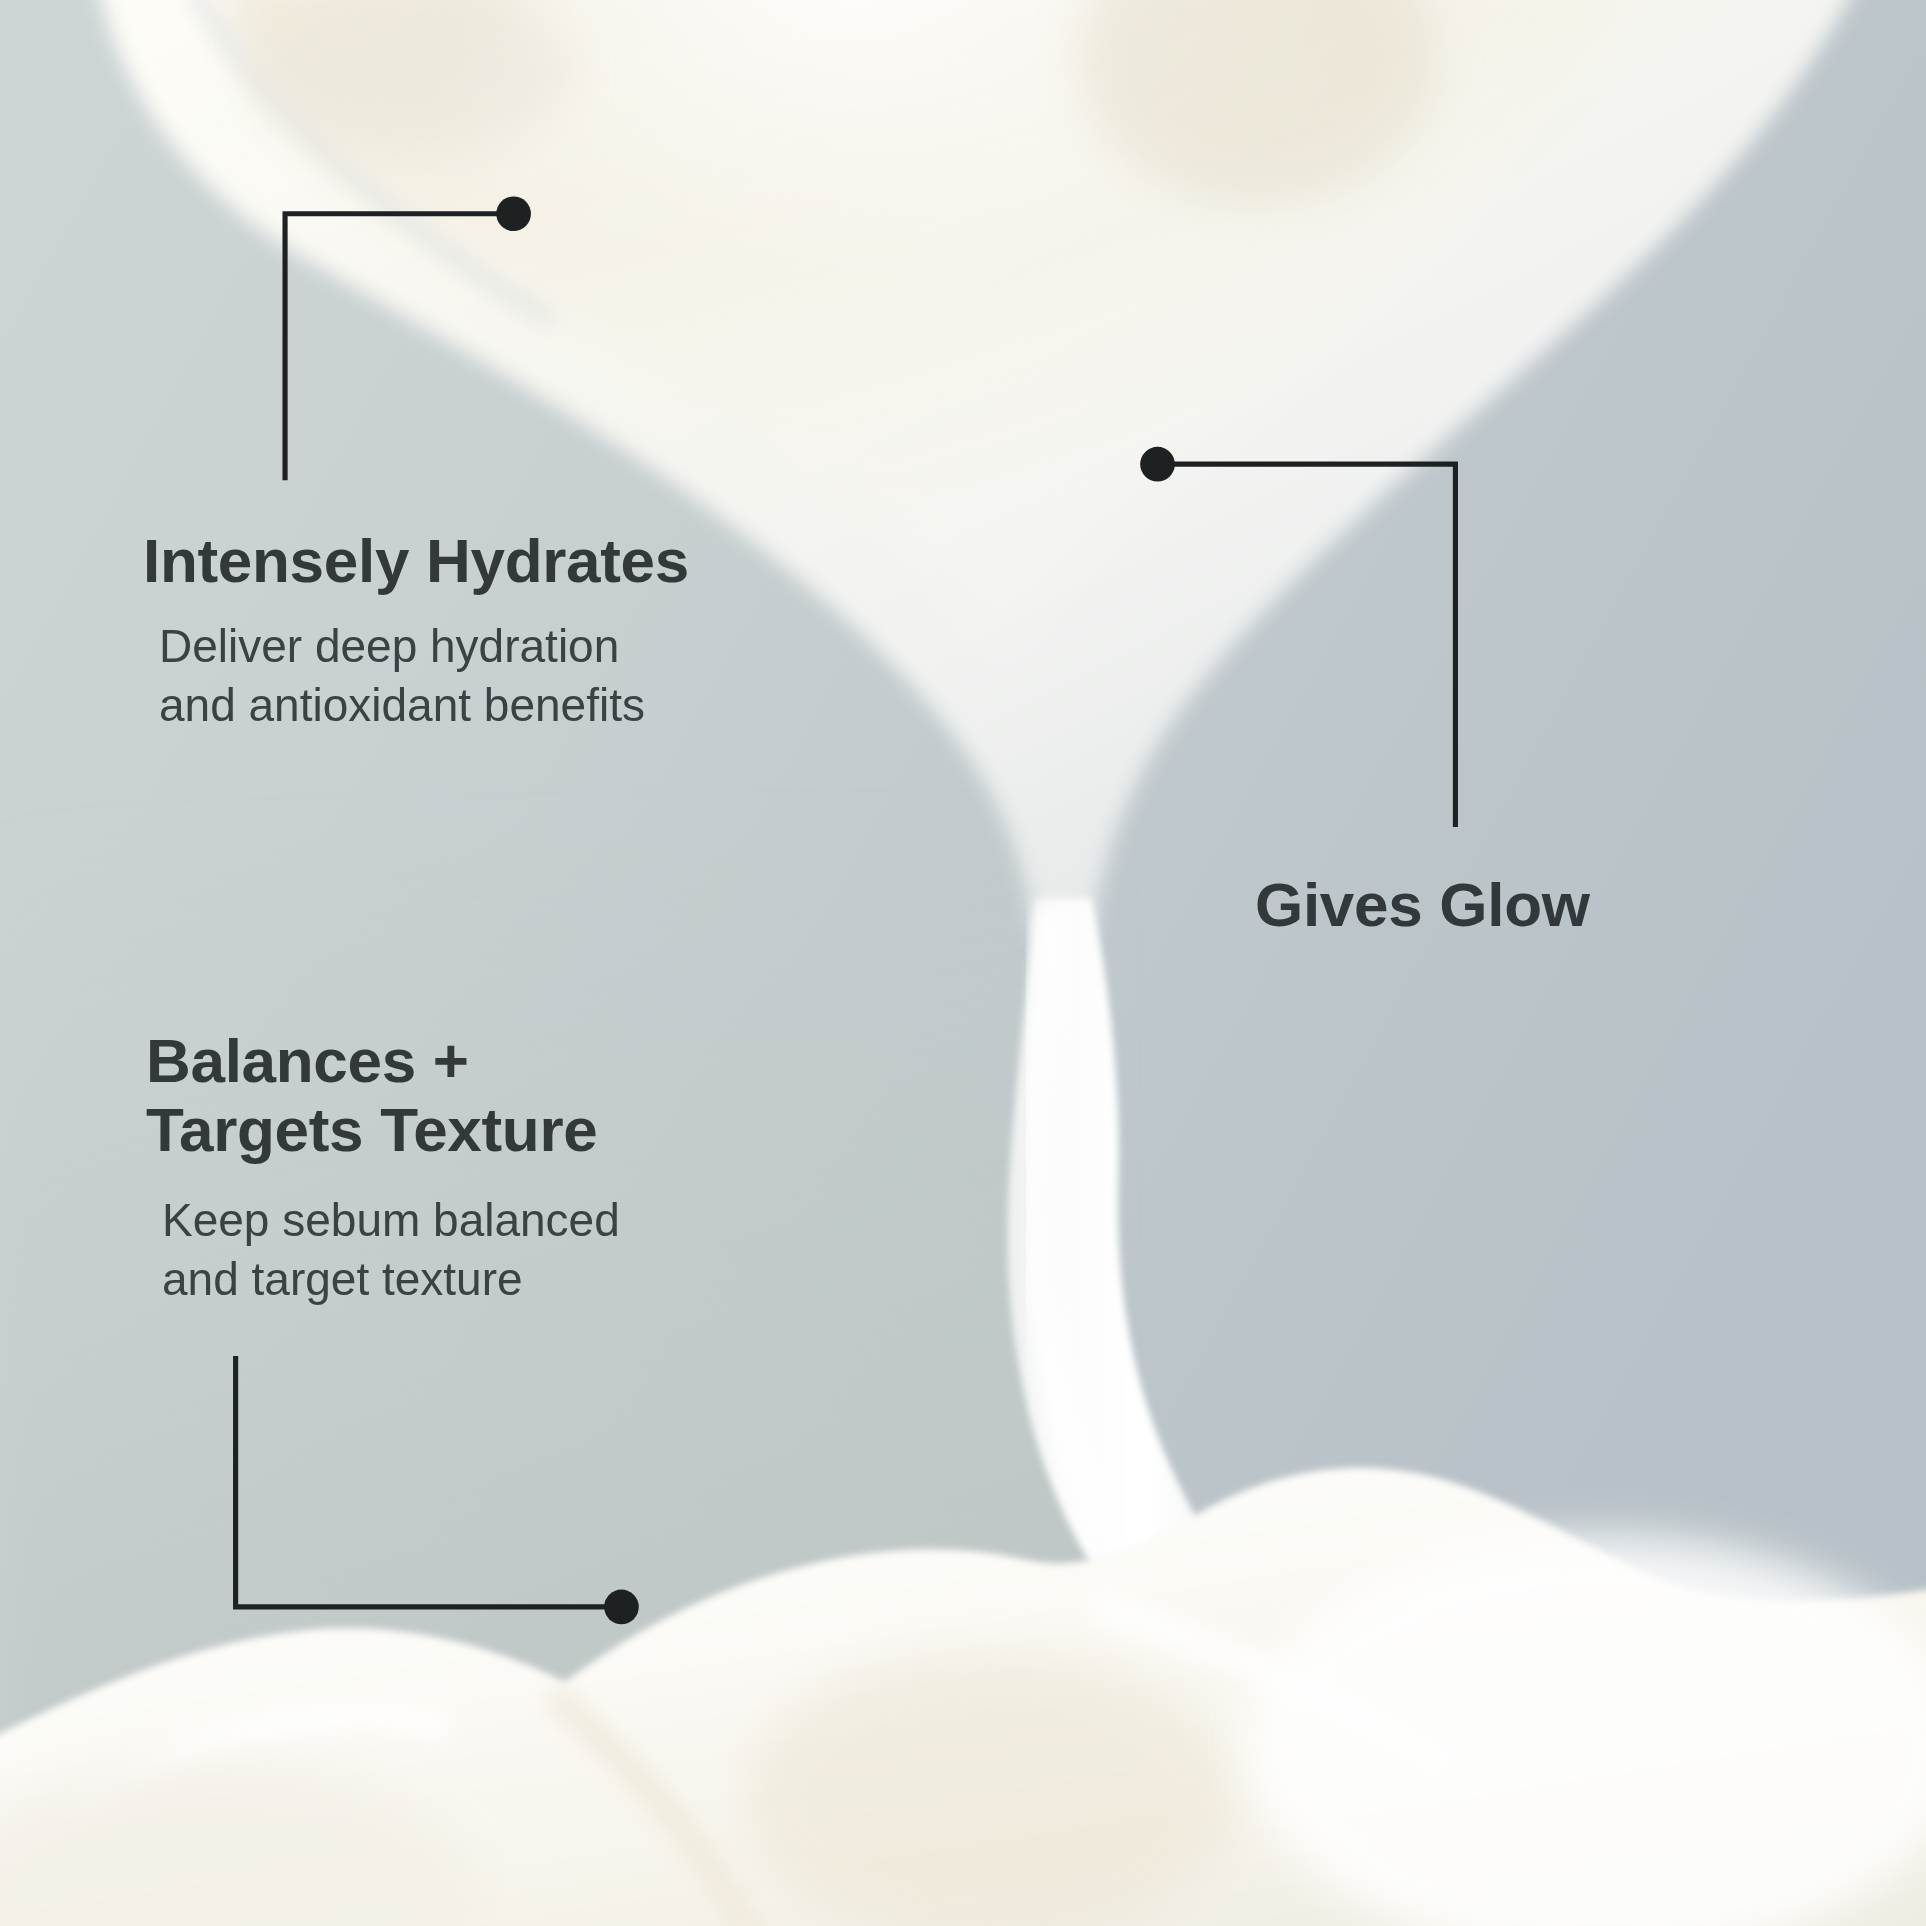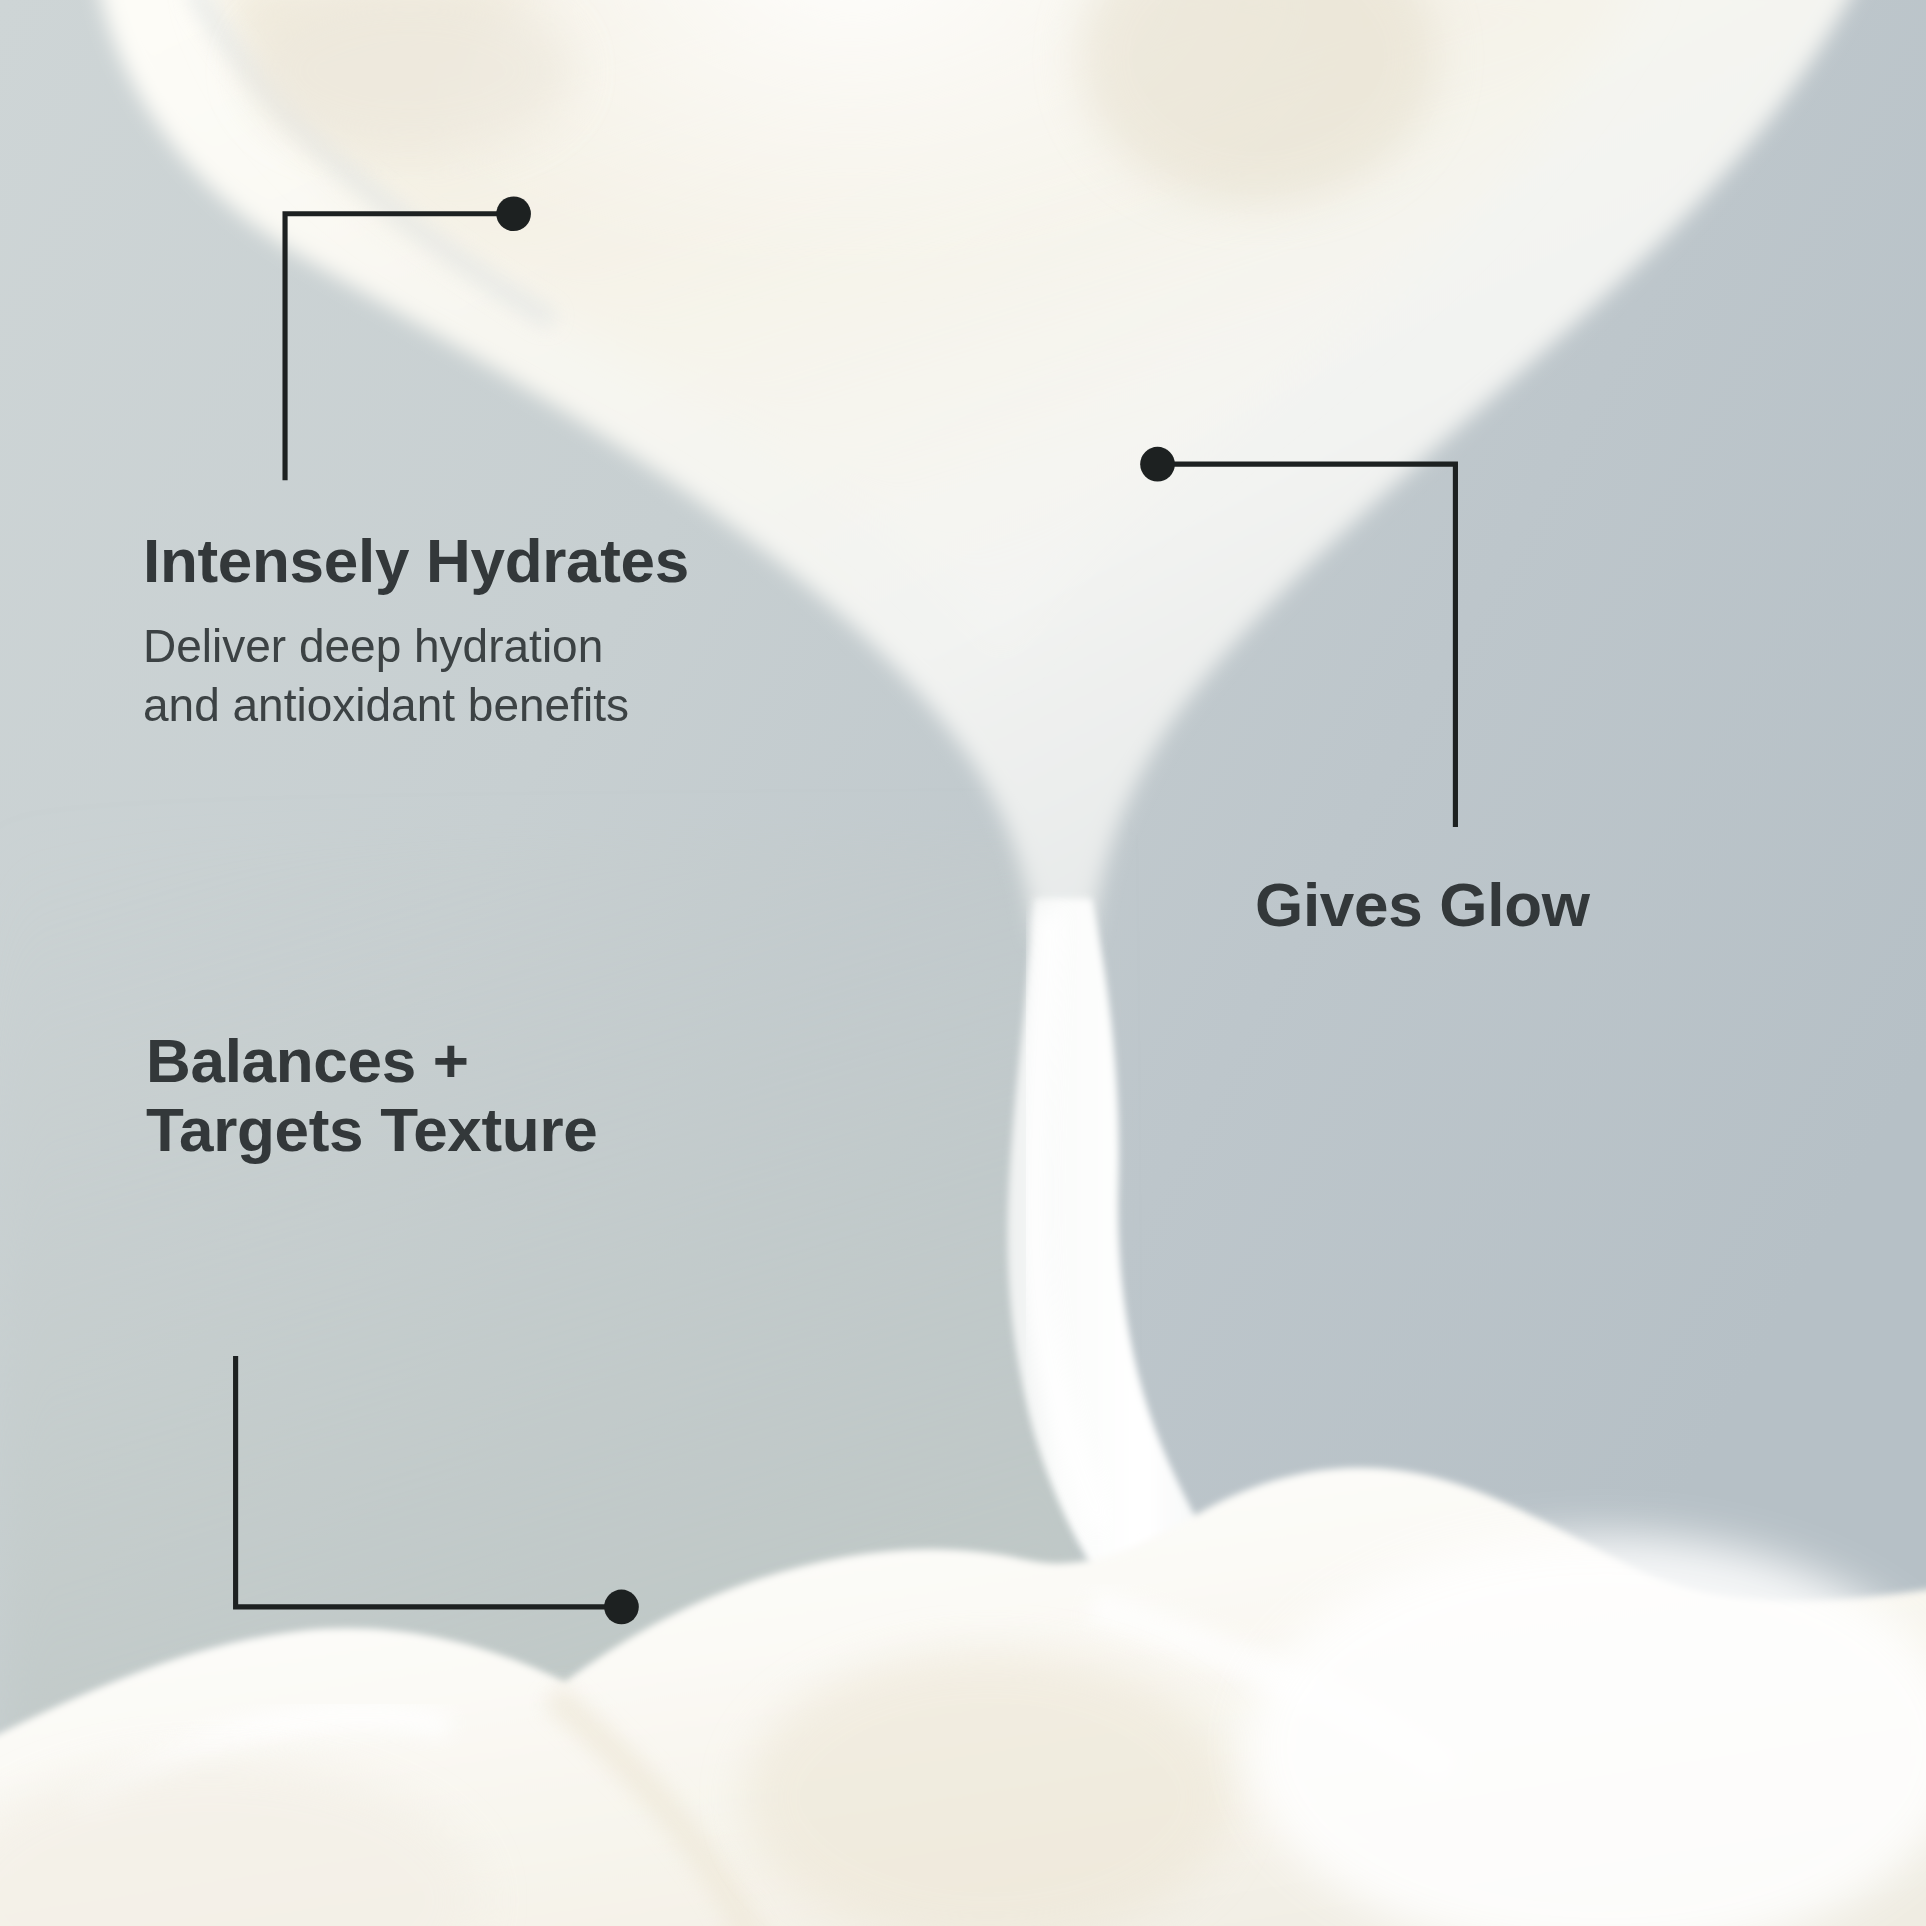--- a/index.html
+++ b/index.html
@@ -33,21 +33,21 @@
     color: #33383a;
     letter-spacing: -0.3px;
     line-height: 1.12;
     margin: 0;
     white-space: pre-line;
   }
   .feature-body {
     font-weight: 400;
     color: #3c4244;
     line-height: 1.28;
-    margin: 0;
+    margin: 16px;
     white-space: pre-line;
   }
 
   
   #block-hydrates { left: 143px; top: 526px; }
   #block-hydrates .feature-title { font-size: 62px; }
   #block-hydrates .feature-body  { font-size: 46px; margin-top: 22px; }
 
   
   #block-glow { left: 1255px; top: 870px; }
@@ -208,16 +208,18 @@
 and antioxidant benefits</p>
   </div>
 
   <div class="feature-block" id="block-glow">
     <p class="feature-title">Gives Glow</p>
   </div>
 
   <div class="feature-block" id="block-balances">
     <p class="feature-title">Balances +
 Targets Texture</p>
+    <p class="feature-body">Keep sebum balanced
+and target texture</p>
   </div>
 
 </div>
 
 
 </body></html>

